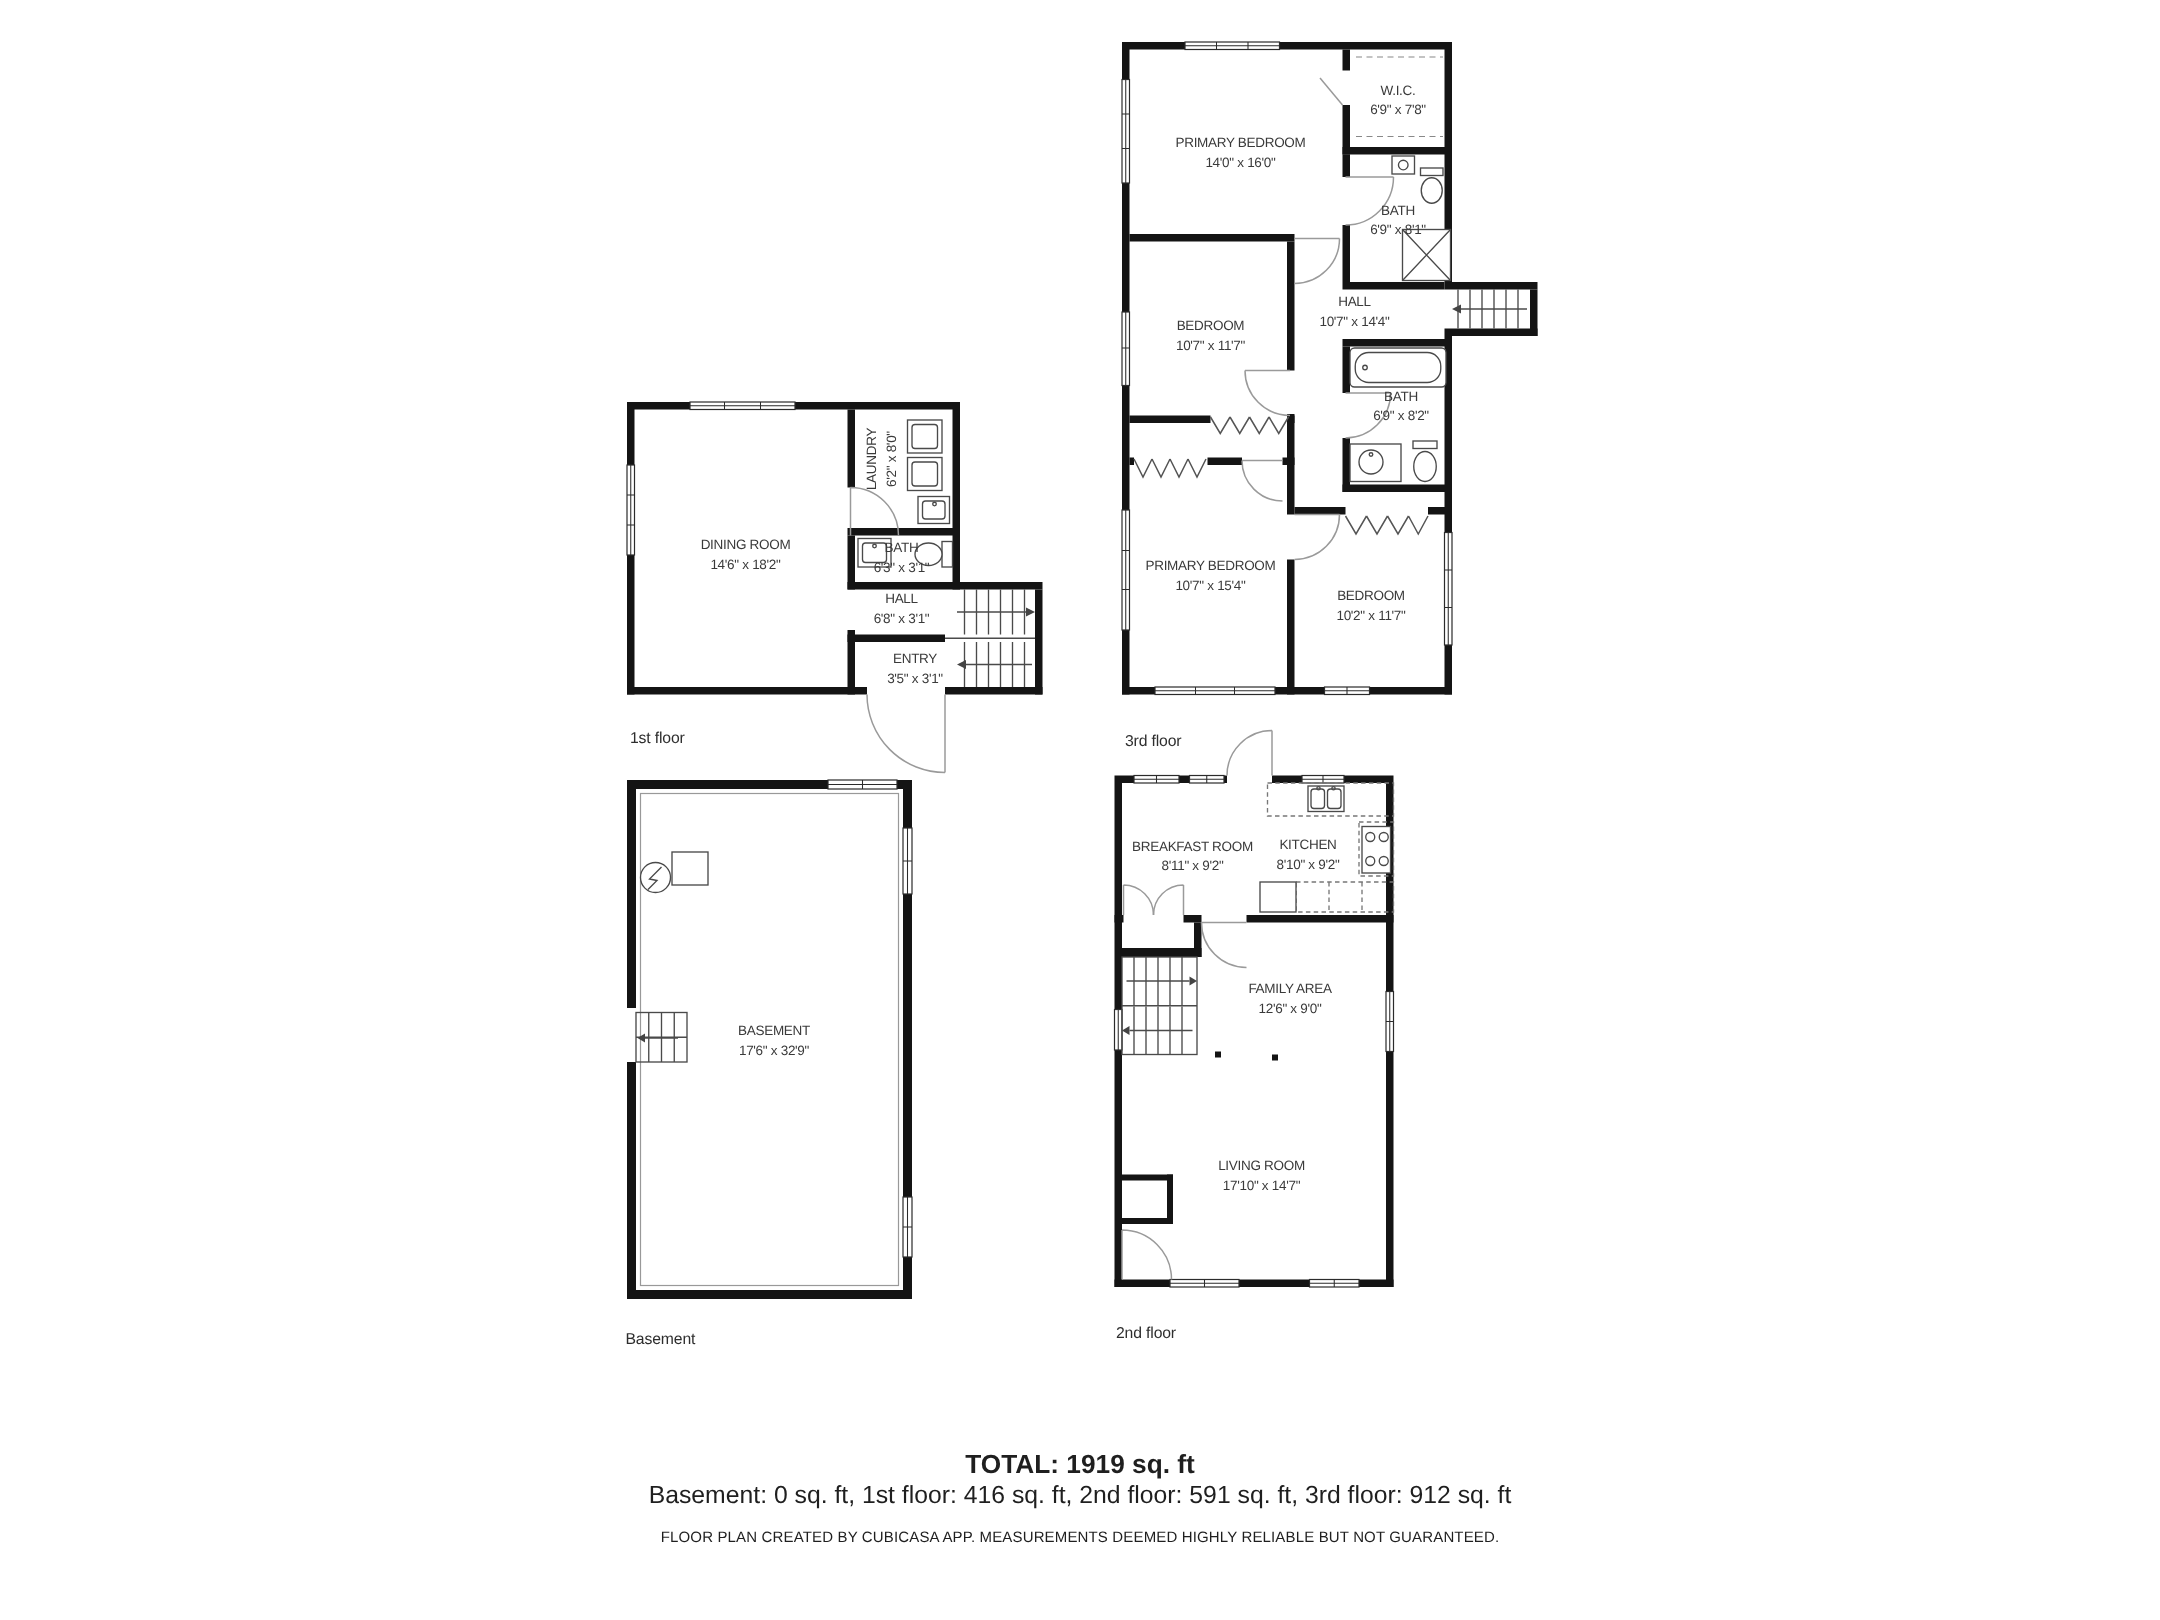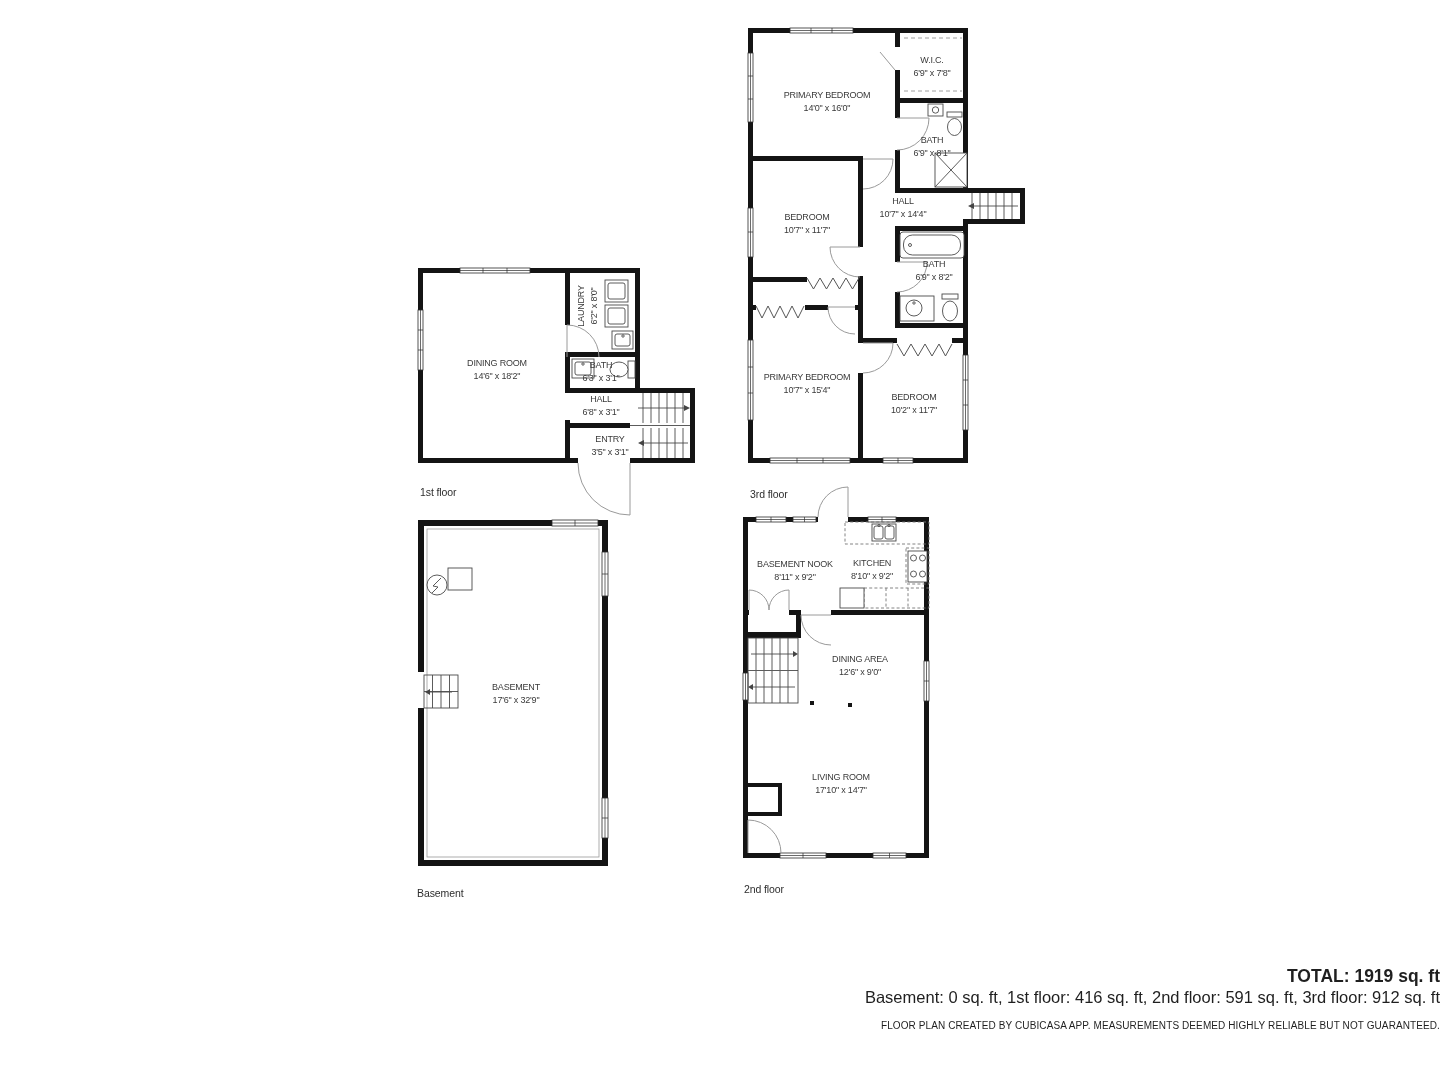--- a/index.html
+++ b/index.html
@@ -14,21 +14,21 @@
     text-align:center;color:#3a3a3a;white-space:nowrap;
     font-size:9px;line-height:13px;letter-spacing:-0.2px;
   }
   .room-label.vertical{transform:translate(-50%,-50%) rotate(-90deg);}
   .room-name{}
   .room-dims{}
   .floor-label{
     position:absolute;font-size:10.5px;color:#2e2e2e;letter-spacing:-0.1px;
   }
   .summary{
-    position:absolute;left:0;top:966px;width:1440px;text-align:right;color:#1f1f1f;
+    position:absolute;left:0;top:966px;width:1440px;text-align:center;color:#1f1f1f;
   }
   .summary-total{font-size:17.5px;font-weight:bold;line-height:21px;}
   .summary-line{font-size:16.5px;line-height:21px;}
   .summary-disclaimer{font-size:10px;line-height:10px;margin-top:13px;letter-spacing:0.1px;}
   
   .w{fill:#141414;}
   .win{fill:#fff;stroke:#2b2b2b;stroke-width:0.8;}
   .wl{stroke:#2b2b2b;stroke-width:0.7;fill:none;}
   .tl{stroke:#4a4a4a;stroke-width:0.9;fill:none;}
   .tlf{stroke:#4a4a4a;stroke-width:0.9;fill:#fff;}
@@ -405,29 +405,29 @@
       <g>
         <rect class="dash" x="170" y="68" width="23" height="36"></rect>
         <rect class="tlf" x="172" y="71" width="19" height="31"></rect>
         <circle class="tl" cx="177.5" cy="78" r="3"></circle>
           <circle class="tl" cx="186.5" cy="78" r="3"></circle>
         <circle class="tl" cx="177.5" cy="94" r="3"></circle>
           <circle class="tl" cx="186.5" cy="94" r="3"></circle>
       </g>
     </svg>
     <div class="room-label" style="left:59px;top:91px;">
-      <div class="room-name">BASEMENT NOOK</div>
+      <div class="room-name">BREAKFAST ROOM</div>
       <div class="room-dims">8'11" x 9'2"</div>
     </div>
     <div class="room-label" style="left:136px;top:90px;">
       <div class="room-name">KITCHEN</div>
       <div class="room-dims">8'10" x 9'2"</div>
     </div>
     <div class="room-label" style="left:124px;top:186px;">
-      <div class="room-name">DINING AREA</div>
+      <div class="room-name">FAMILY AREA</div>
       <div class="room-dims">12'6" x 9'0"</div>
     </div>
     <div class="room-label" style="left:105px;top:304px;">
       <div class="room-name">LIVING ROOM</div>
       <div class="room-dims">17'10" x 14'7"</div>
     </div>
     <div class="floor-label" style="left:8px;top:403px;text-align:center;">2nd floor</div>
   </div>
 
   <div class="summary">

